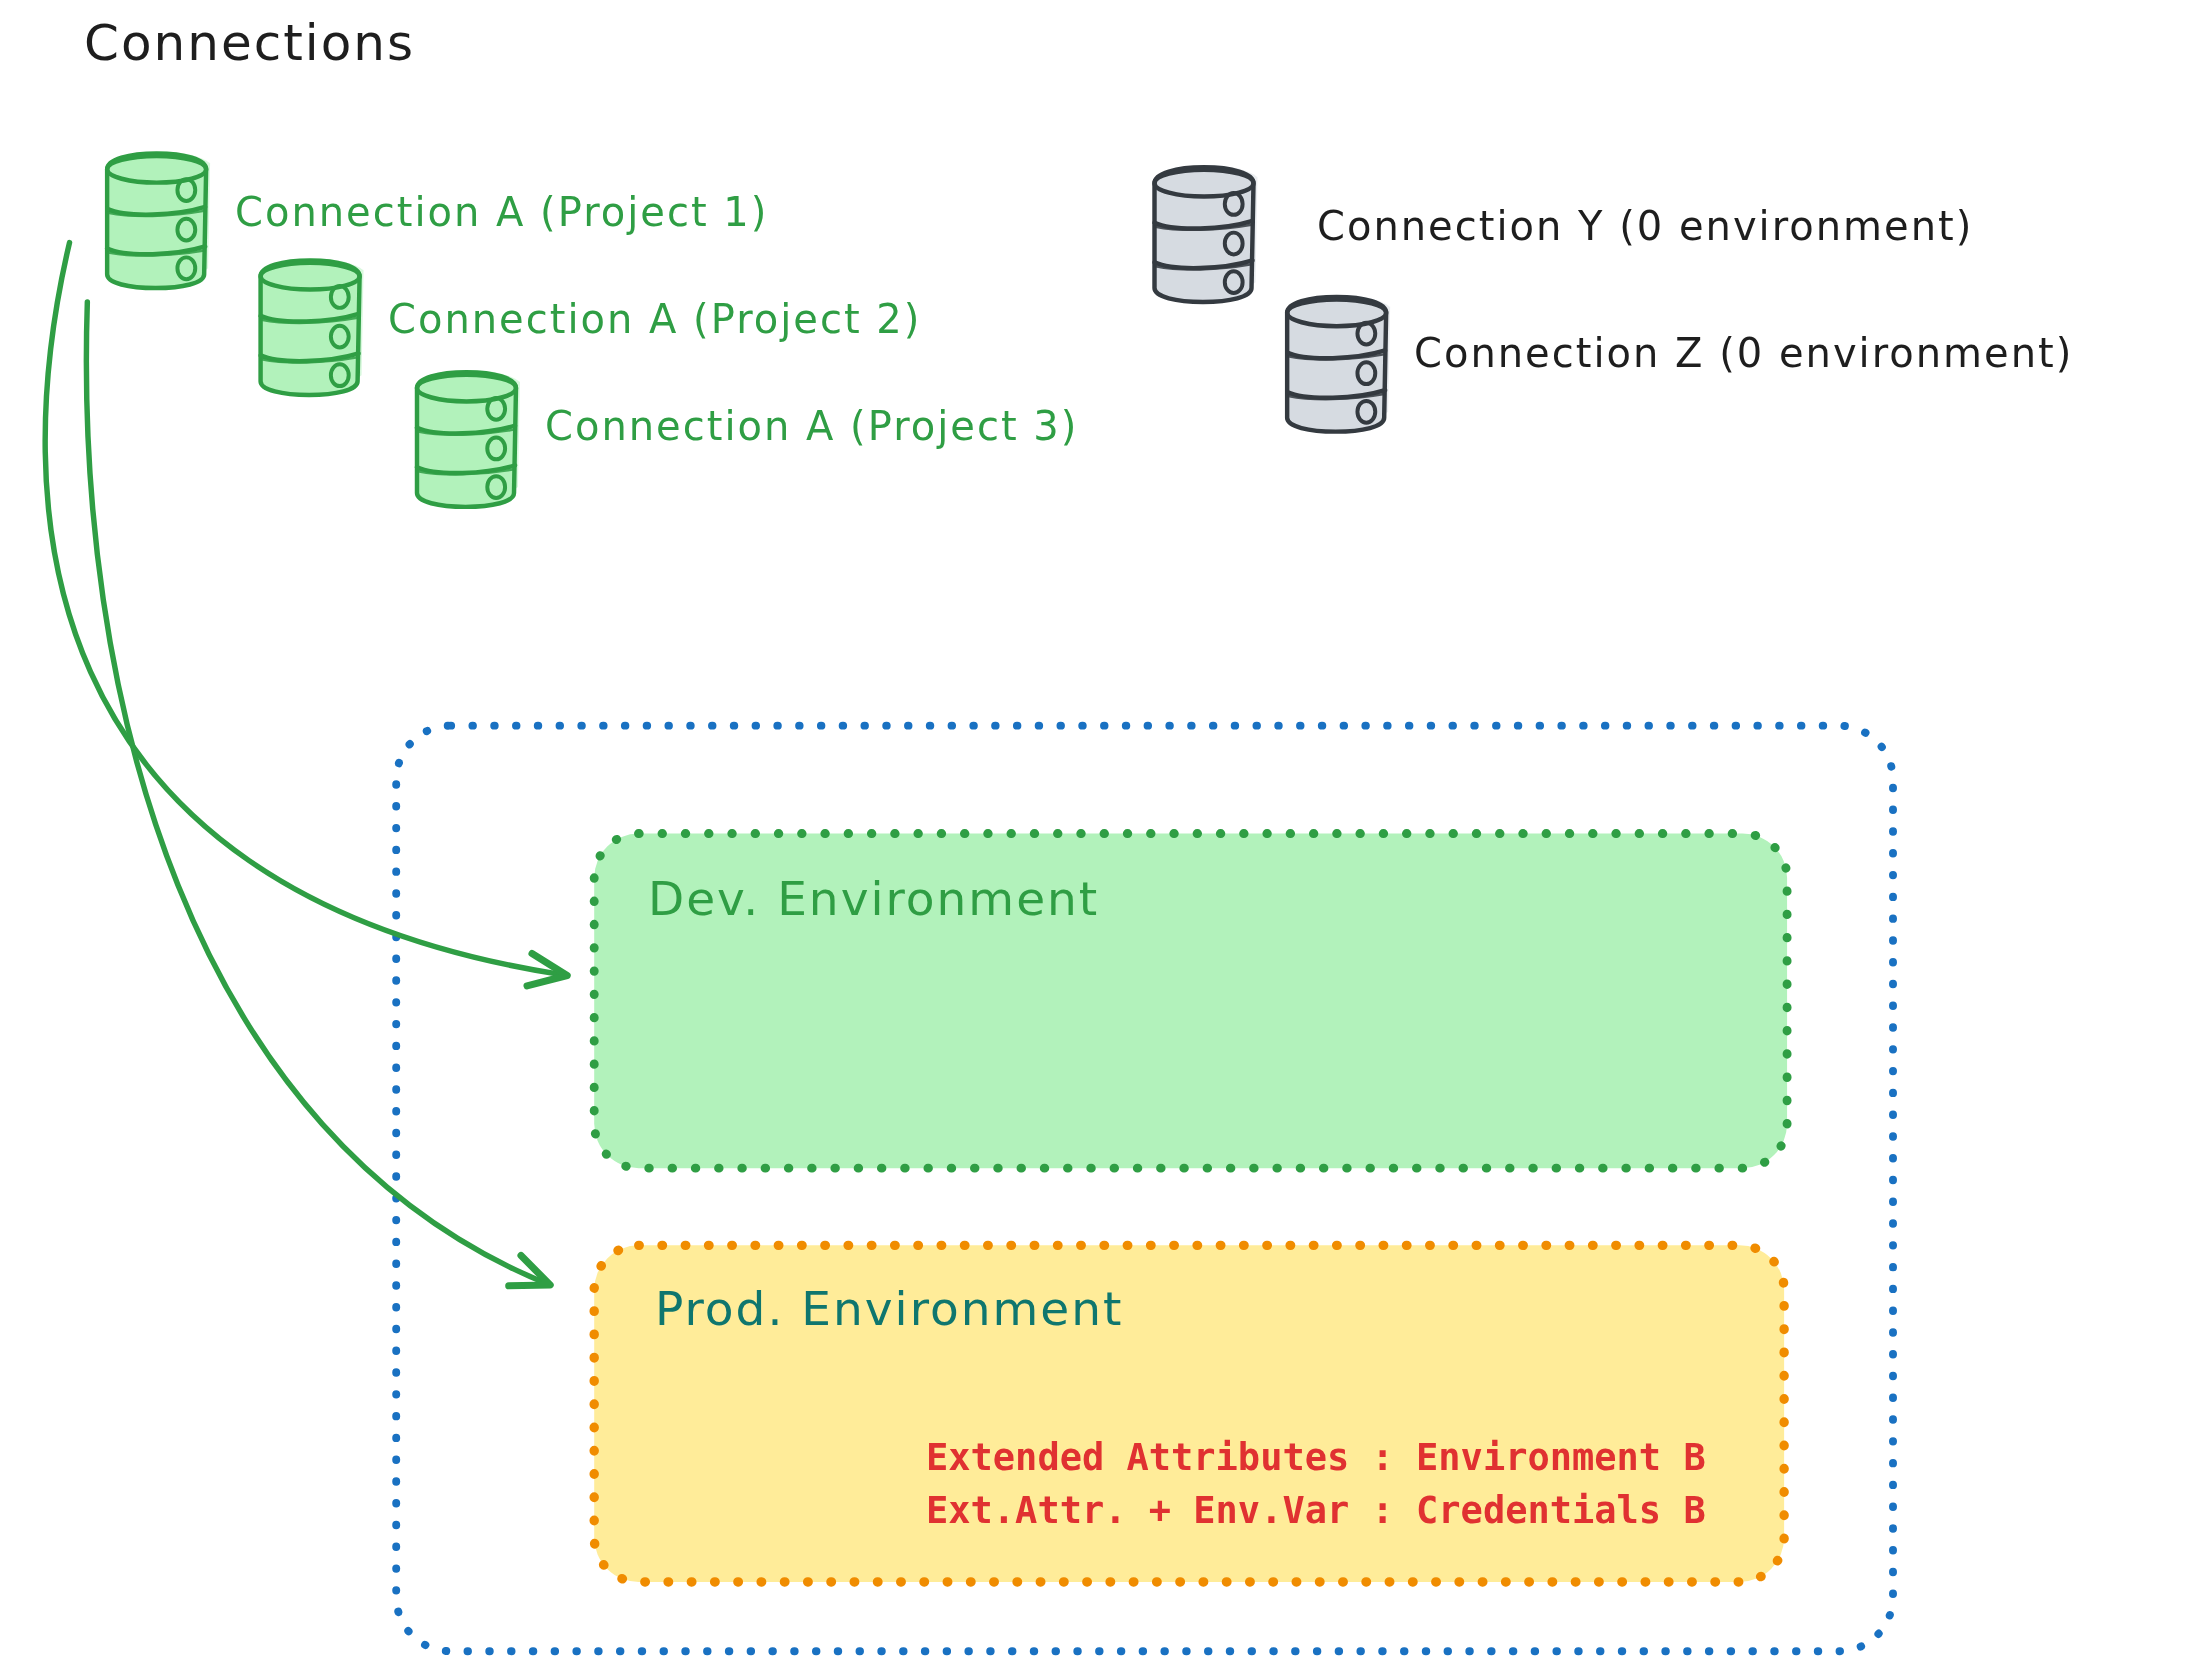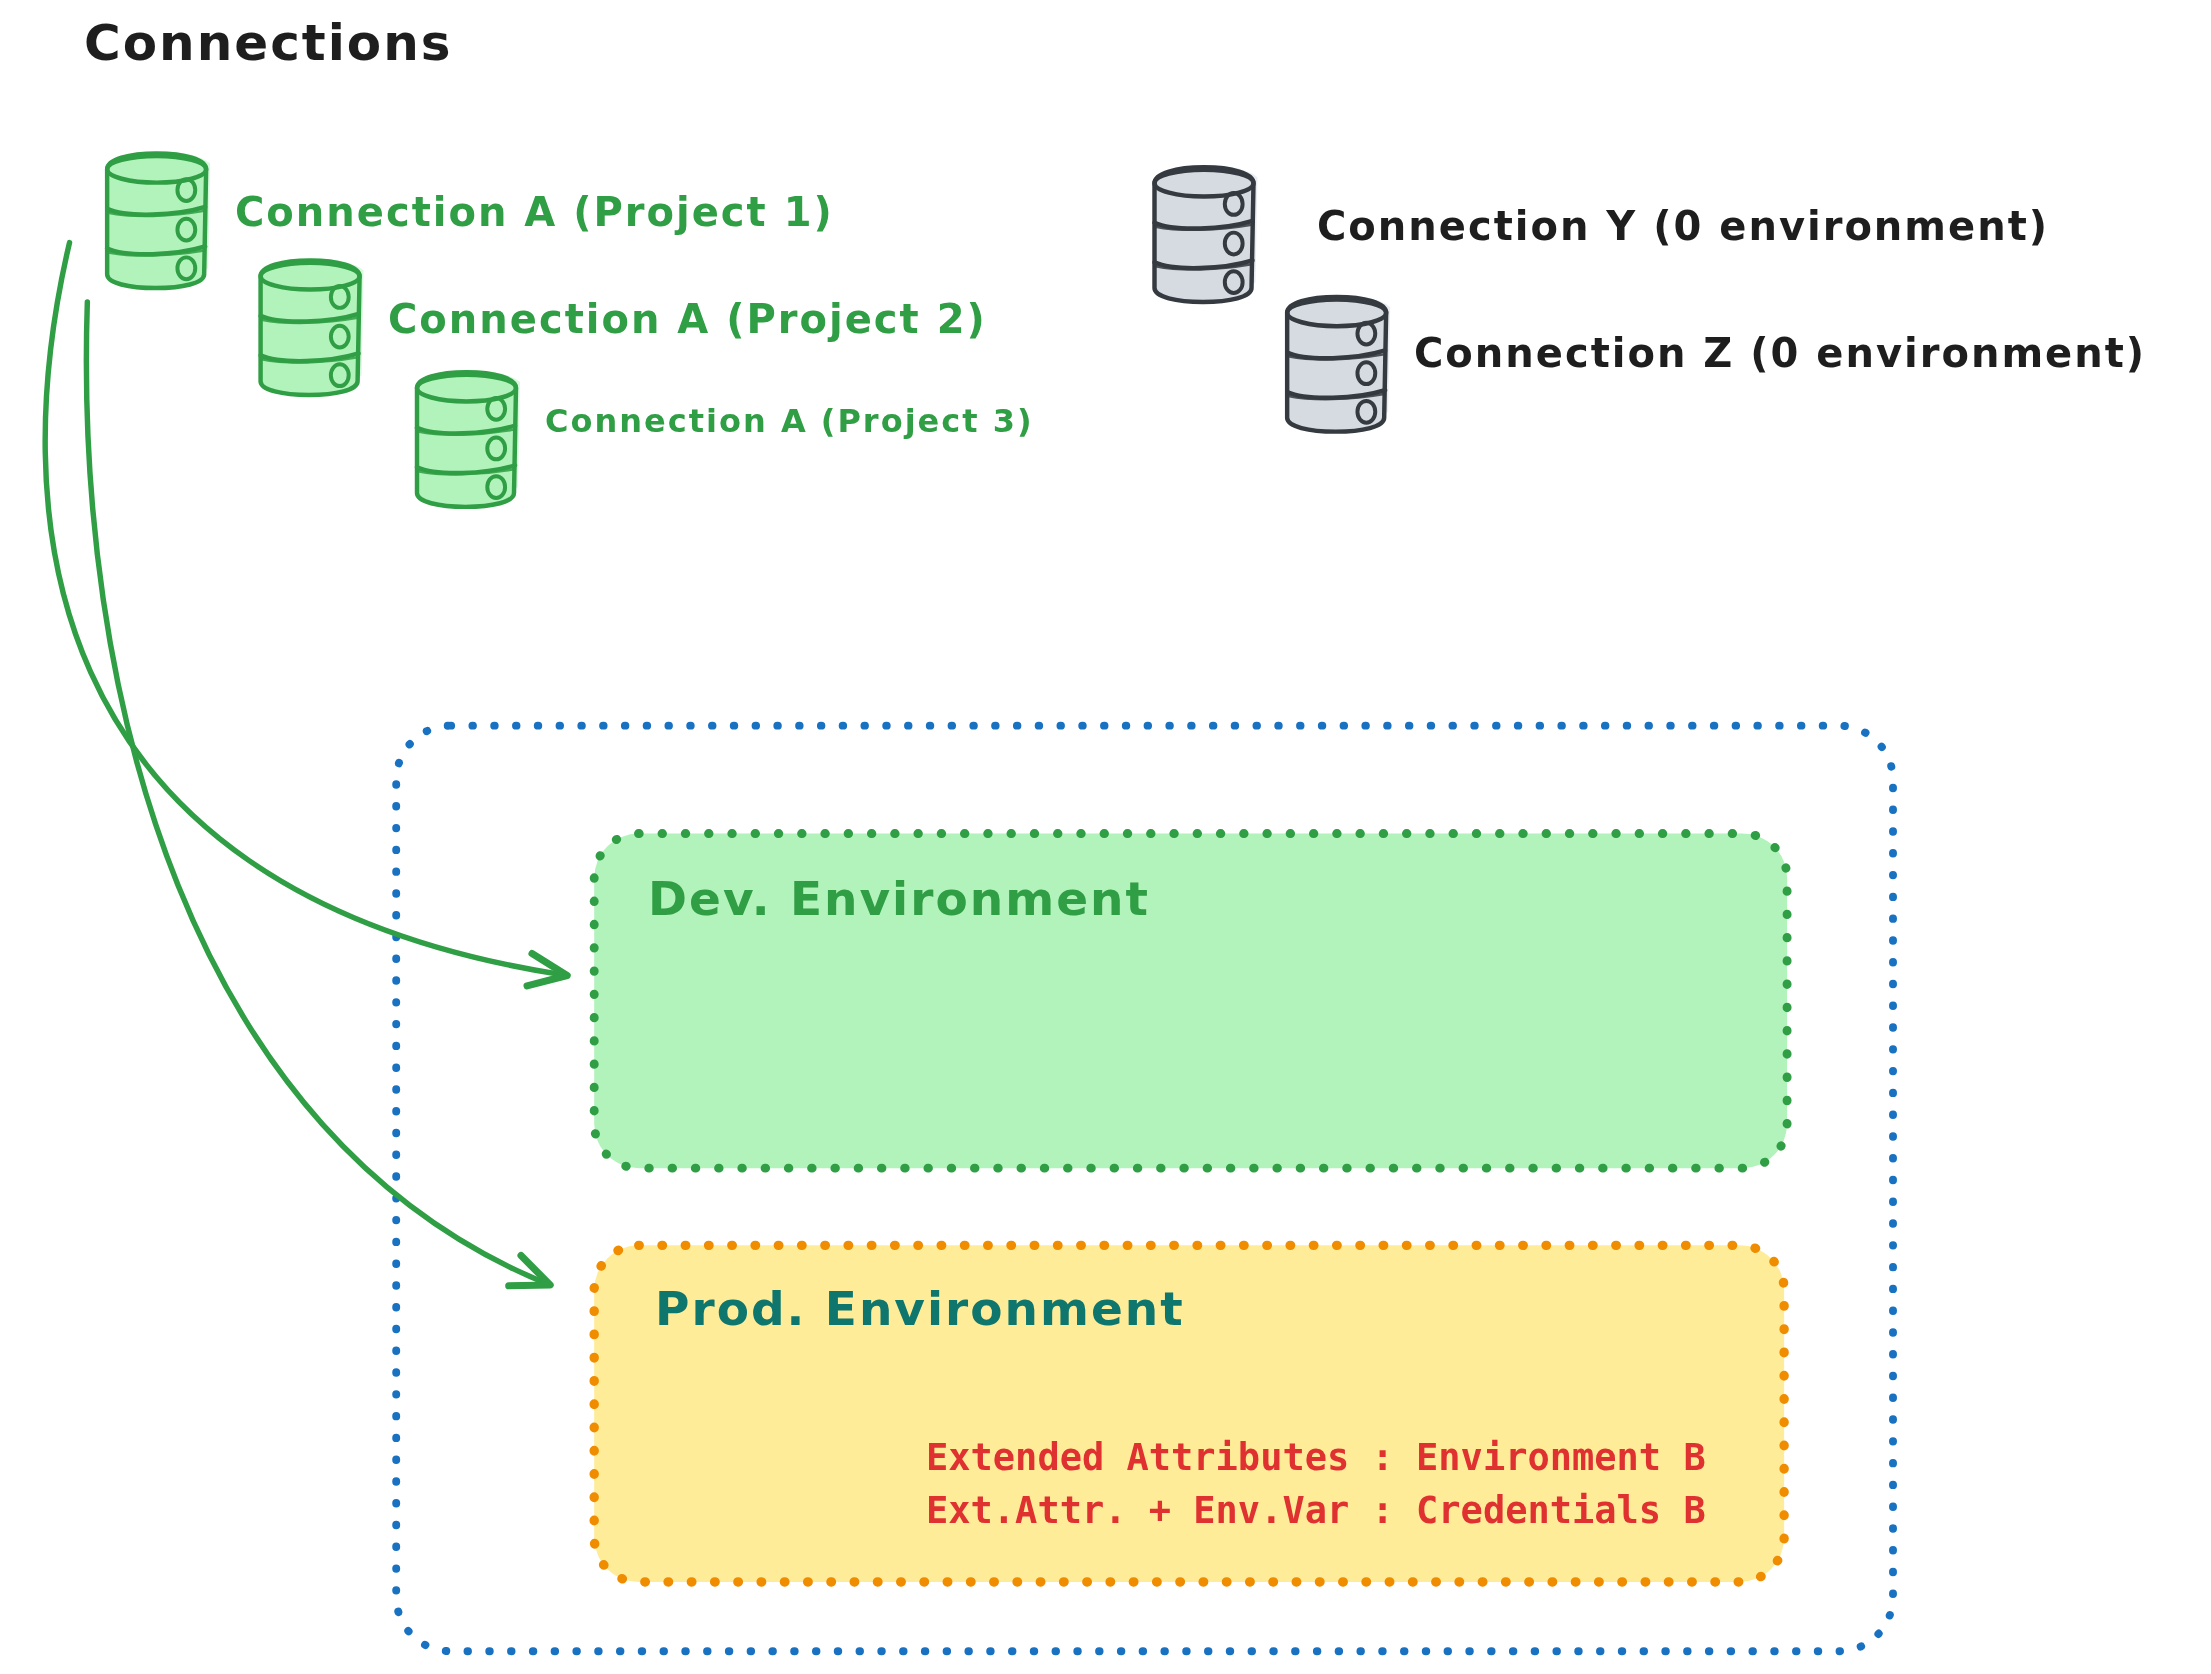--- a/index.html
+++ b/index.html
@@ -5,32 +5,32 @@
   html,body{margin:0;padding:0;background:#ffffff;}
   .canvas{
     position:relative;
     width:2212px;height:1674px;
     background:#ffffff;
     overflow:hidden;
     font-family:"DejaVu Sans",sans-serif;
   }
   .layer{position:absolute;left:0;top:0;width:2212px;height:1674px;}
   .t{position:absolute;white-space:nowrap;line-height:1.1;}
-  .hand{font-weight:700;letter-spacing:2px;}
+  .hand{font-weight:400;letter-spacing:2px;}
   .mono{font-family:"DejaVu Sans Mono",monospace;font-weight:700;letter-spacing:0;}
   .c-black{color:#1e1e1e;}
   .c-green{color:#2f9e44;}
   .c-blue{color:#1971c2;}
   .c-orange{color:#0f766e;}
   .c-red{color:#e03131;}
 
   .title{left:84px;top:16px;font-size:50px;}
   .lbl-g1{left:235px;top:190px;font-size:40px;}
   .lbl-g2{left:388px;top:297px;font-size:40px;text-align:right;}
-  .lbl-g3{left:545px;top:404px;font-size:32px;}
+  .lbl-g3{left:545px;top:404px;font-size:40px;}
   .lbl-y{left:1317px;top:204px;font-size:40px;}
   .lbl-z{left:1414px;top:331px;font-size:40px;}
   .project-title{left:478px;top:602px;font-size:57px;font-weight:700;}
   .dev-title{left:648px;top:873px;font-size:47px;}
   .dev-map{left:985px;top:1077px;font-size:37px;}
   .prod-title{left:655px;top:1283px;font-size:47px;}
   .prod-map1{left:926px;top:1438px;font-size:37px;}
   .prod-map2{left:926px;top:1491px;font-size:37px;}
 
   .db-green{--f:#b2f2bb;--s:#2f9e44;}

